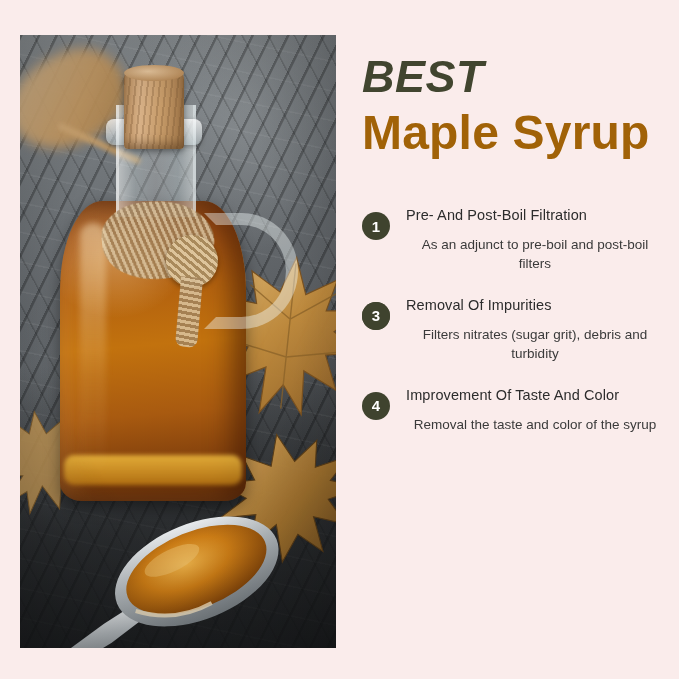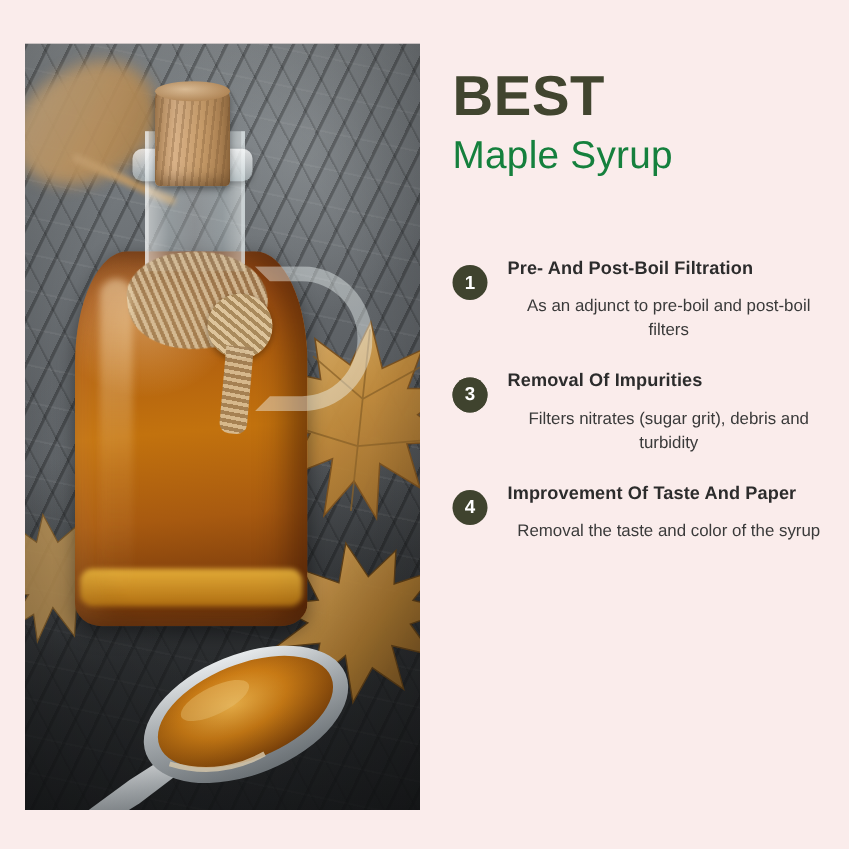--- a/index.html
+++ b/index.html
@@ -239,25 +239,26 @@
     left: 0;
     top: 54px;
   }
   .title-main {
     font-size: 45px;
     font-weight: 700;
     letter-spacing: .5px;
     color: #41452f;
     line-height: 1;
     margin: 0;
+    font-style: italic;
   }
   .title-sub {
-    font-size: 31px;
-    font-weight: 400;
-    color: #15803d;
+    font-size: 48px;
+    font-weight: 700;
+    color: #a16207;
     line-height: 1.1;
     margin: 8px 0 0 0;
     letter-spacing: .2px;
   }
 
   .features {
     position: absolute;
     left: 0;
     top: 206px;
     width: 300px;
@@ -279,21 +280,21 @@
     font-size: 15px;
     font-weight: 700;
     display: flex;
     align-items: center;
     justify-content: center;
     line-height: 1;
   }
   .feature-title {
     margin: 0;
     font-size: 14.5px;
-    font-weight: 700;
+    font-weight: 400;
     color: #2c2c2c;
     letter-spacing: .1px;
     line-height: 1.3;
   }
   .feature-desc {
     margin: 10px 0 0 2px;
     font-size: 13.5px;
     color: #3a3a3a;
     line-height: 1.45;
     max-width: 258px;
@@ -398,19 +399,19 @@
       </div>
 
       <div class="feature">
         <div class="badge">3</div>
         <h3 class="feature-title">Removal Of Impurities</h3>
         <p class="feature-desc">Filters nitrates (sugar grit), debris and turbidity</p>
       </div>
 
       <div class="feature">
         <div class="badge">4</div>
-        <h3 class="feature-title">Improvement Of Taste And Paper</h3>
+        <h3 class="feature-title">Improvement Of Taste And Color</h3>
         <p class="feature-desc">Removal the taste and color of the syrup</p>
       </div>
 
     </div>
   </div>
 </div>
 
 </body></html>

